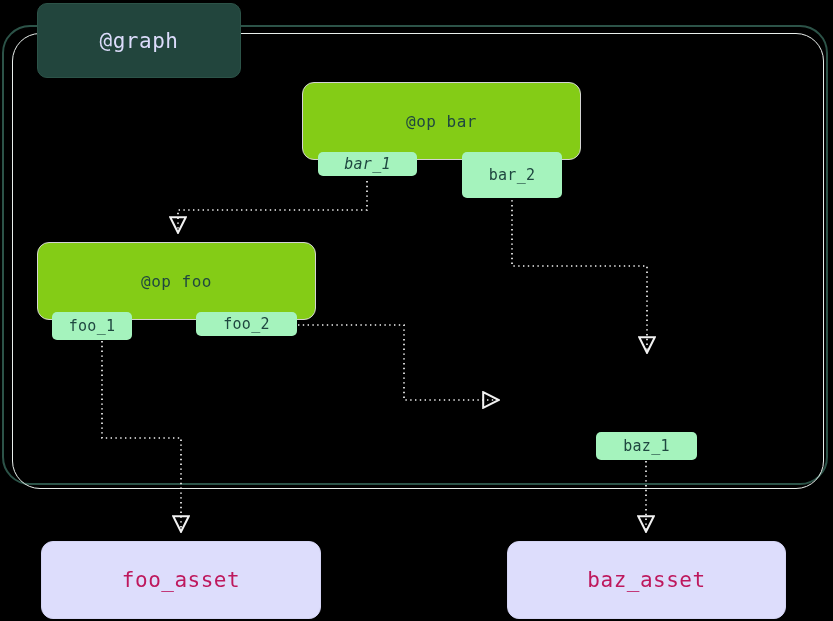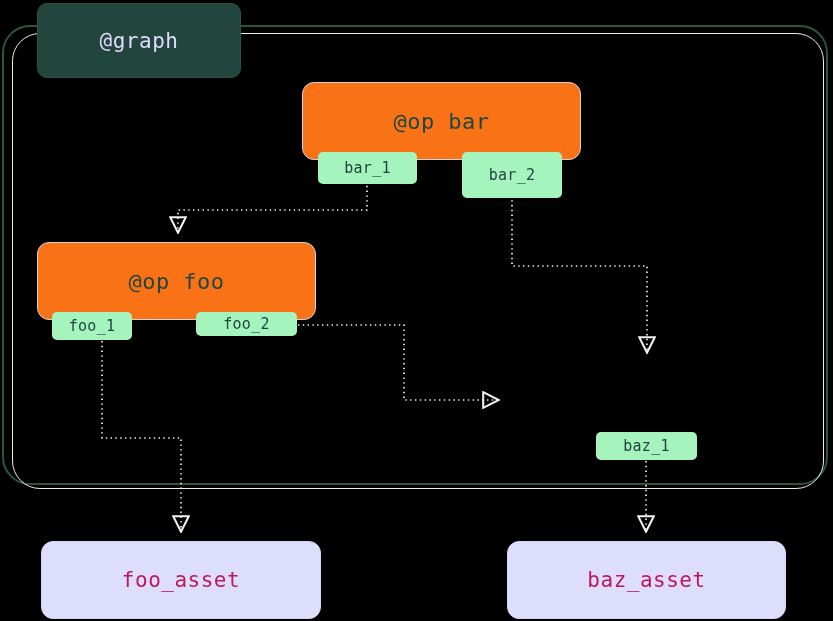--- a/index.html
+++ b/index.html
@@ -38,24 +38,24 @@
   }
 
   
   .node{
     position:absolute;
     box-sizing:border-box;
     border-radius:12px;
     display:flex;align-items:center;justify-content:center;
   }
   .node-op{
-    background:#f97316;
+    background:#84cc16;
     border:1px solid #d4d4d4;
     color:#1f4740;
-    font-size:22px;
+    font-size:16px;
     letter-spacing:.5px;
   }
   .node-asset{
     background:#ddddfc;
     border:1px solid #d4d4f4;
     color:#be185d;
     font-size:21px;
     letter-spacing:.5px;
   }
   .port{
@@ -97,21 +97,21 @@
     </g>
   </svg>
 
   <div class="subgraph-label" style="left:37px;top:3px;width:204px;height:75px;">
     <span>@graph</span>
   </div>
 
   <div class="node node-op" style="left:302px;top:82px;width:279px;height:78px;">
     <span>@op bar</span>
   </div>
-  <div class="port" style="left:318px;top:152px;width:99px;height:32px;">
+  <div class="port" style="left:318px;top:152px;width:99px;height:24px;font-style:italic;">
     <span>bar_1</span>
   </div>
   <div class="port" style="left:462px;top:152px;width:100px;height:46px;">
     <span>bar_2</span>
   </div>
 
   <div class="node node-op" style="left:37px;top:242px;width:279px;height:78px;">
     <span>@op foo</span>
   </div>
   <div class="port" style="left:52px;top:312px;width:80px;height:28px;">

